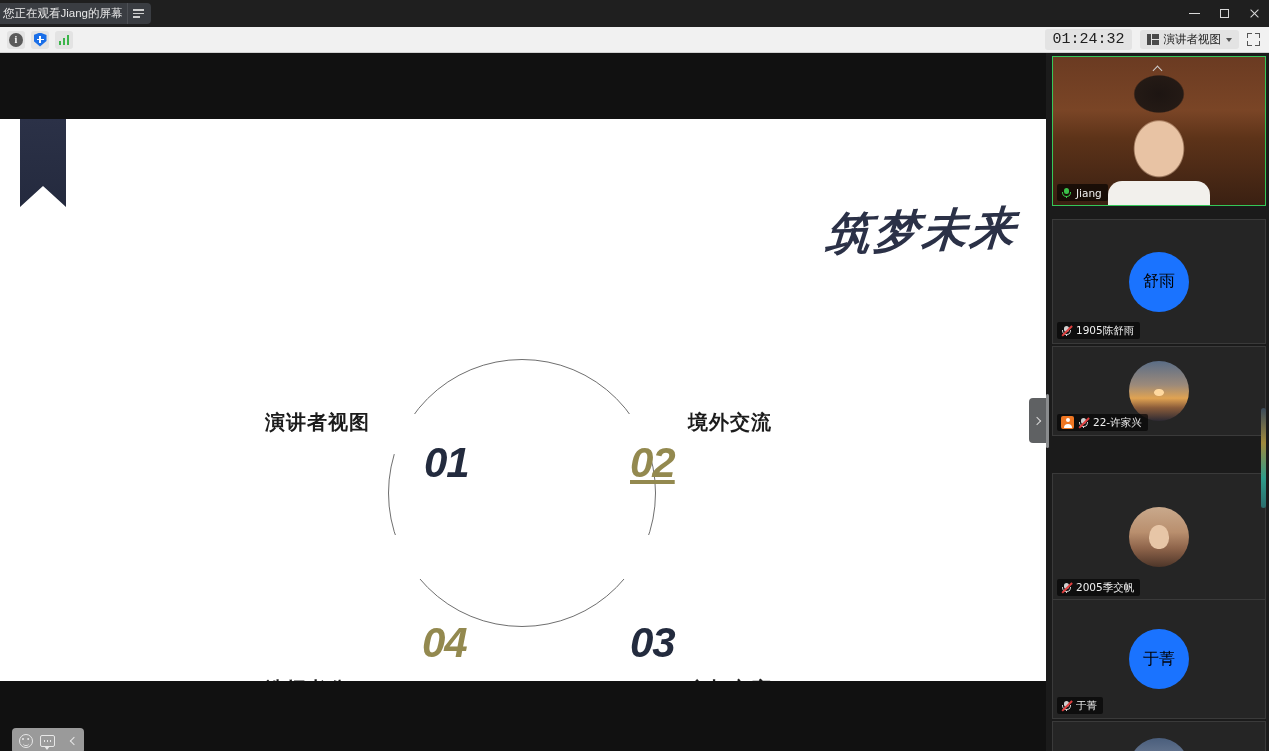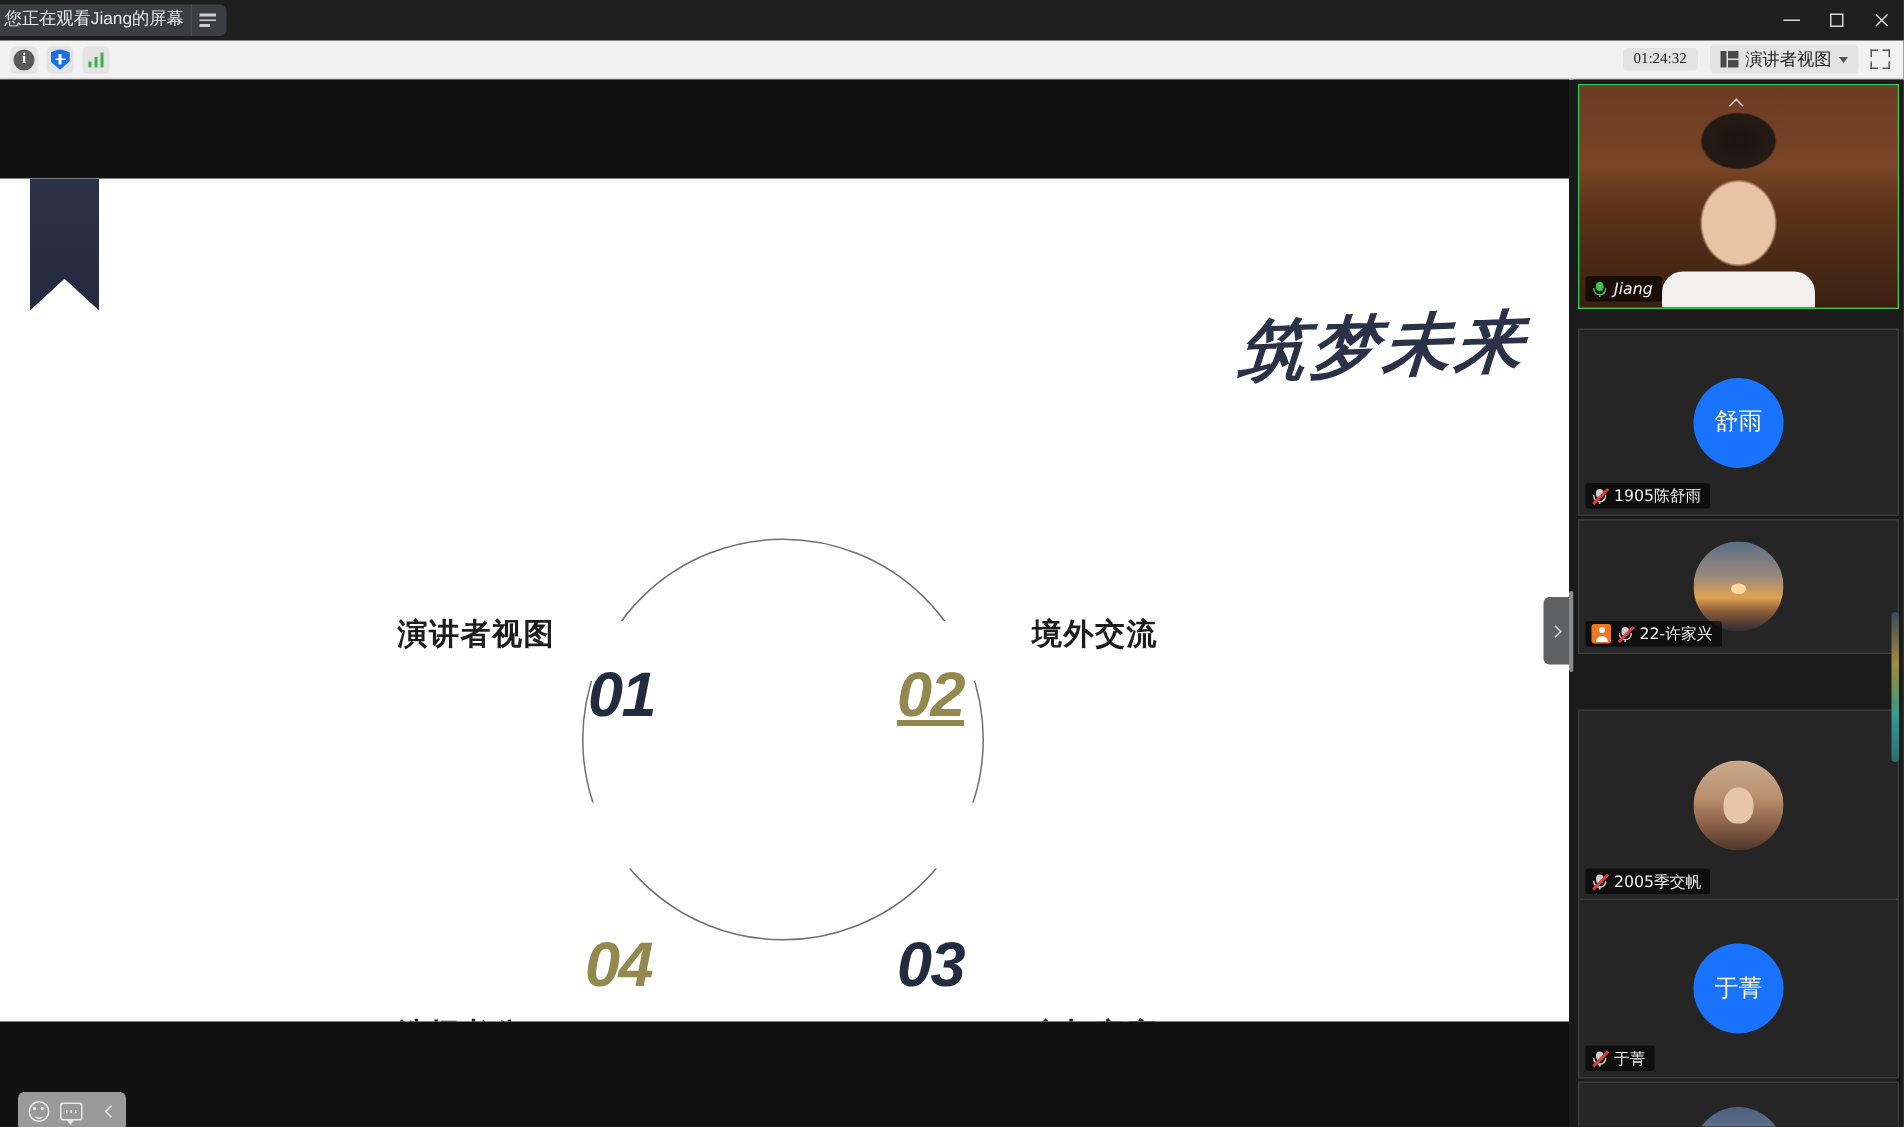--- a/index.html
+++ b/index.html
@@ -91,23 +91,23 @@
   .ic-bars span { width:2.5px; background:#3bb54a; display:block; }
   .ic-bars span:nth-child(1){ height:4px; }
   .ic-bars span:nth-child(2){ height:7px; }
   .ic-bars span:nth-child(3){ height:10px; }
 
   #toolbar-right {
     margin-left:auto; display:flex; align-items:center; gap:8px; padding-right:9px;
   }
   #timer {
     background:#e3e3e3; border-radius:3px;
-    font-size:10px; color:#202020;
+    font-size:15px; color:#202020;
     padding:2px 7px;
-    font-family:Liberation Serif, serif;
+    font-family:Liberation Mono, monospace;
   }
   #view-switch {
     display:flex; align-items:center; gap:5px;
     background:#e3e3e3; border-radius:3px;
     padding:2px 7px; cursor:pointer;
   }
   .ic-layout {
     width:12px; height:11px; position:relative;
   }
   .ic-layout i { position:absolute; background:#4a4a4a; display:block; }
@@ -166,20 +166,21 @@
   .m-left-top   { left:-6px;  top:55px;  width:50px; height:40px; }
   .m-right-top  { right:-6px; top:55px;  width:50px; height:40px; }
   .m-left-bot   { left:-6px;  bottom:48px;width:50px; height:44px; }
   .m-right-bot  { right:-6px; bottom:48px;width:50px; height:44px; }
 
   .num {
     position:absolute;
     font-family:"Liberation Sans","DejaVu Sans", sans-serif;
     font-size:42px; font-weight:bold; font-style:italic;
     letter-spacing:-1px;
+    margin-left:32px;
   }
   .num.dark  { color:#232b3e; }
   .num.gold  { color:#93894f; }
   #num01 { left:392px; top:320px; }
   #num02 { left:598px; top:320px;text-decoration:underline; }
   #num03 { left:598px; top:500px; }
   #num04 { left:390px; top:500px; }
 
   .cap {
     position:absolute;
@@ -253,21 +254,21 @@
     position:absolute; left:1049px; top:53px; width:220px; height:698px;
     background:#1b1b1b;
     overflow:hidden;
   }
   .tile {
     position:absolute; left:3px; width:214px;
     background:#252525;
     border:1px solid #3a3a3a;
     overflow:hidden;
   }
-  .tile.active { border:1.5px solid #34c759;font-style:italic; }
+  .tile.active { border:1.5px solid #34c759; }
   .tile-video { position:absolute; inset:0; }
   .tile-label {
     position:absolute; left:4px; bottom:4px;
     background:rgba(0,0,0,0.62);
     border-radius:2px;
     height:17px;
     display:flex; align-items:center; gap:4px;
     padding:0 6px 0 4px;
     max-width:96%;
   }
@@ -308,21 +309,21 @@
   }
   .host-badge::after {
     content:""; position:absolute; bottom:1.5px; width:8px; height:4px;
     border-radius:4px 4px 0 0; background:#fff;
   }
   .avatar-circle {
     position:absolute; left:50%; top:50%;
     transform:translate(-50%,-50%);
     width:60px; height:60px; border-radius:50%;
     display:flex; align-items:center; justify-content:center;
-    color:#fef9c3; font-size:16px;
+    color:#000000; font-size:16px;
     font-family:"DejaVu Sans","Liberation Sans",sans-serif;
   }
   .avatar-photo {
     position:absolute; left:50%; top:50%;
     transform:translate(-50%,-50%);
     width:60px; height:60px; border-radius:50%;
     overflow:hidden;
   }
   .scroll-chev {
     position:absolute; left:50%; transform:translateX(-50%);

